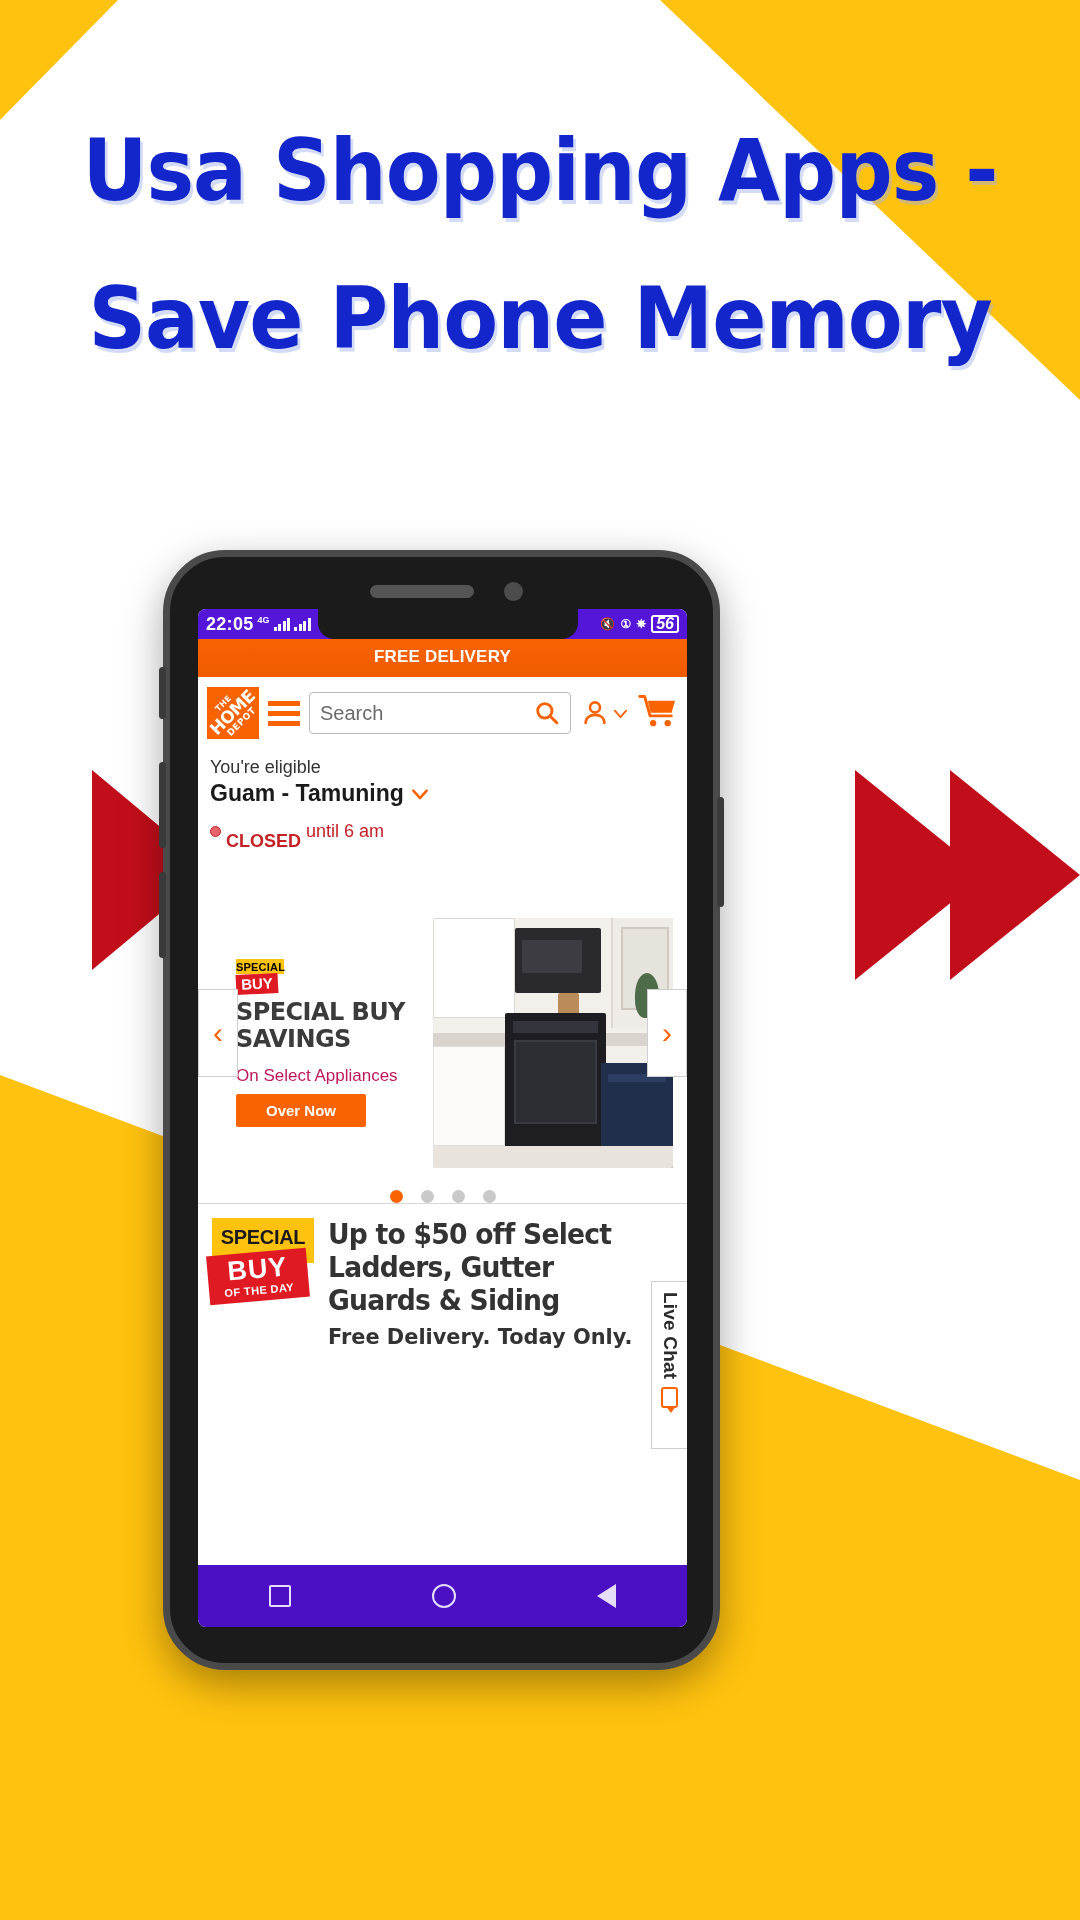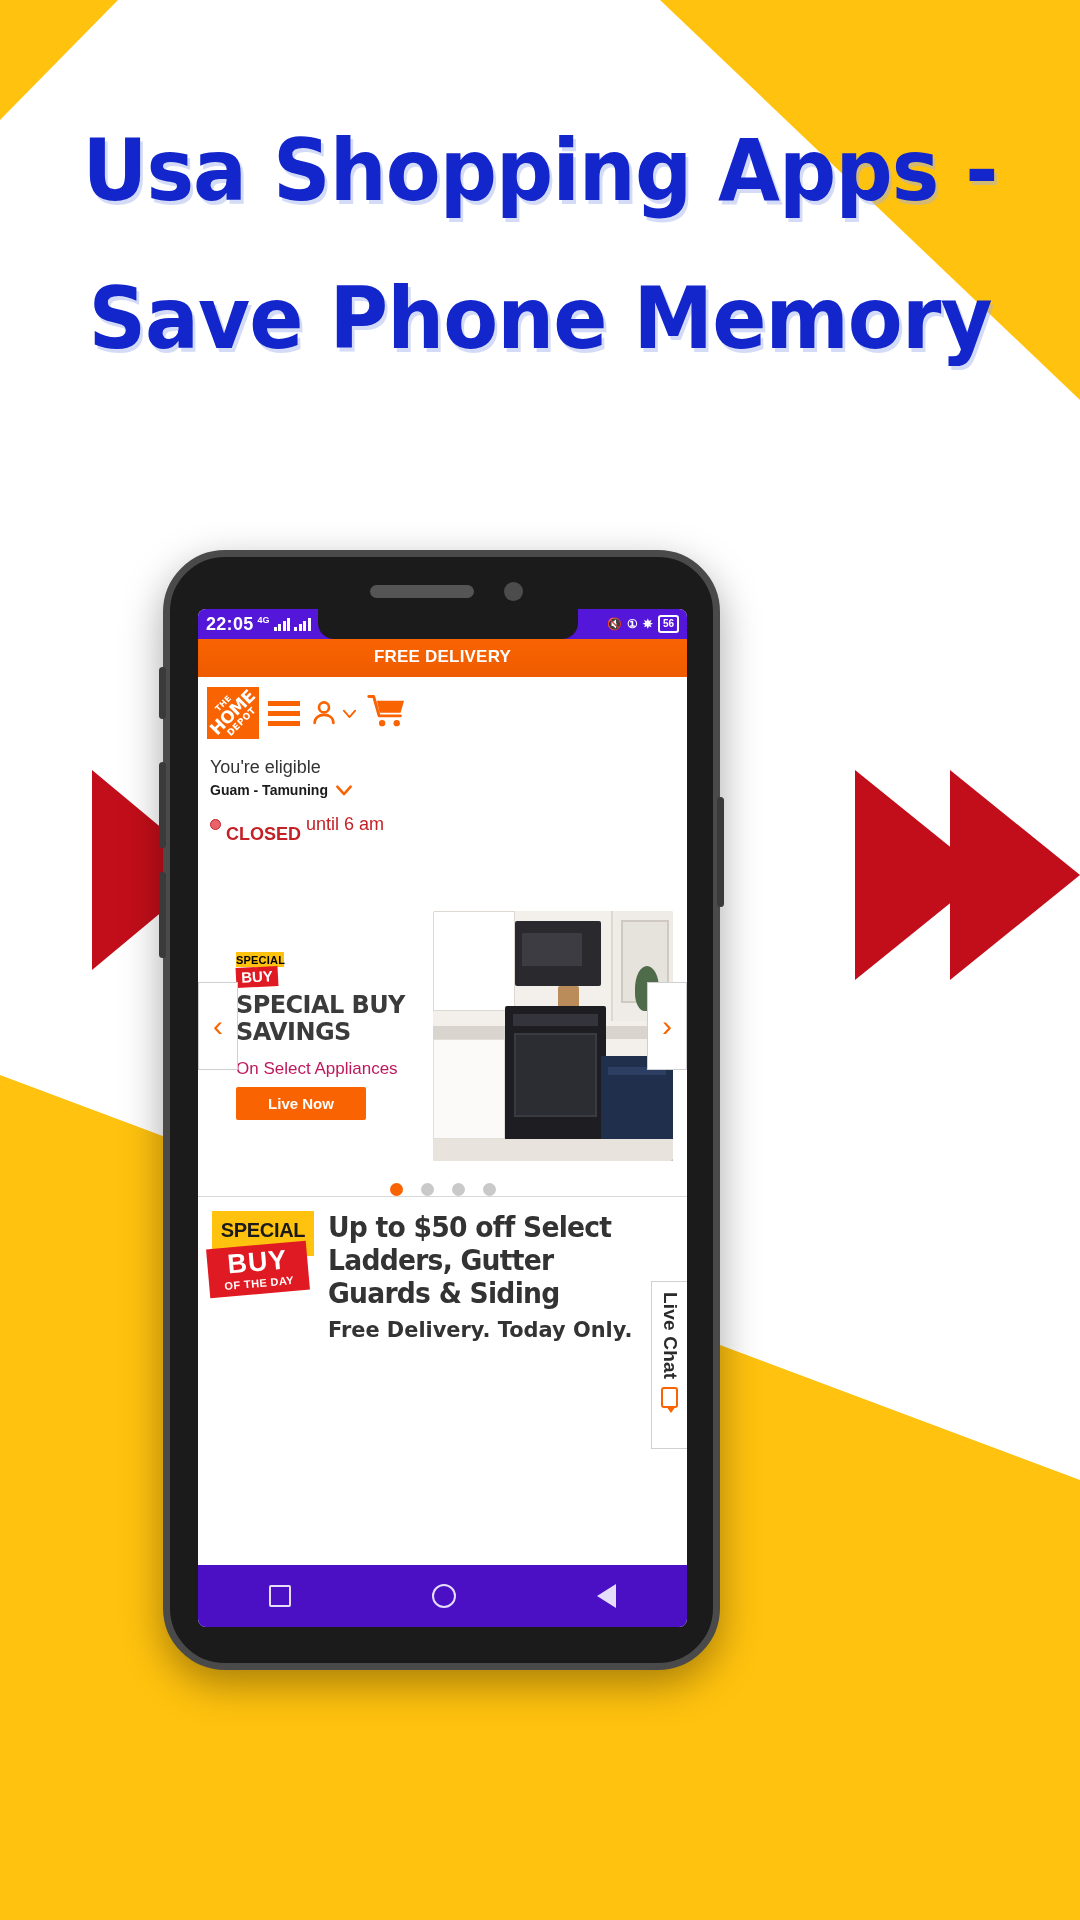--- a/index.html
+++ b/index.html
@@ -119,22 +119,22 @@
   }
   .sb-left { display: flex; align-items: center; gap: 4px; }
   .sb-time { font-size: 18px; font-weight: bold; letter-spacing: .3px; }
   .sb-4g { font-size: 9px; font-weight: bold; position: relative; top: -4px; }
   .bars { display: inline-flex; align-items: flex-end; gap: 1.5px; height: 13px; }
   .bars i { display: block; width: 3px; background: #fff; }
   .bars i:nth-child(1){height:4px}.bars i:nth-child(2){height:7px}
   .bars i:nth-child(3){height:10px}.bars i:nth-child(4){height:13px}
   .sb-right { display: flex; align-items: center; gap: 5px; font-size: 12px; }
   .batt {
-    border: 2px solid #fff; border-radius: 3px; font-size: 10px;
-    padding: 0 3px; font-weight: bold; line-height: 14px;
+    border: 2px solid #fff; border-radius: 3px; font-size: 16px;
+    padding: 0 3px; font-weight: bold; line-height: 14px; font-style: italic;
   }
   .notch-cut {
     position: absolute; left: 120px; top: 0; width: 260px; height: 30px;
     background: #1b1b1b; border-bottom-left-radius: 16px; border-bottom-right-radius: 16px;
   }
 
   
   .promo-bar {
     background: linear-gradient(#F96302, #EE5B00);
     color: #fff; text-align: center; padding: 8px 18px 10px;
@@ -171,21 +171,21 @@
   .searchbox .ph { flex: 1; color: #6b6b6b; font-size: 20px; }
   .acct { display: flex; align-items: center; gap: 2px; flex: 0 0 auto; }
   .cart-ico { flex: 0 0 auto; }
 
   
   .store {
     padding: 8px 12px 10px; font-size: 17px; color: #333;
     border-bottom: 0;
   }
   .store .s-l1 { font-size: 18px; color: #333; }
-  .store .s-l2 { font-size: 14px; font-weight: bold; color: #1a1a1a; margin-top: 2px; display: flex; align-items: center; gap: 6px;}
+  .store .s-l2 { font-size: 23px; font-weight: bold; color: #1a1a1a; margin-top: 2px; display: flex; align-items: center; gap: 6px;}
   .store .s-l3 { margin-top: 4px; font-size: 18px; color: #C42126; display: flex; align-items: center; gap: 5px; }
   .store .s-l3 b { font-weight: bold; margin-top: 20px; }
   .dotred { width: 11px; height: 11px; border-radius: 50%; background: #E8636A; border: 1px solid #C42126; }
 
   
   .carousel { position: relative; padding: 56px 0 0; }
   .car-inner { display: flex; align-items: center; padding: 0 14px; gap: 6px; }
   .car-copy { flex: 0 0 auto; width: 215px; padding-left: 24px; }
   .sbuy-badge { width: 48px; margin-bottom: 4px; }
   .sbuy-badge .sb1 {
@@ -363,20 +363,27 @@
           <span class="s1">THE</span>
           <span class="s2">HOME</span>
           <span class="s3">DEPOT</span>
         </div>
       </div>
       <div class="hamburger">
         <span></span>
           <span></span>
           <span></span>
       </div>
+      <div class="searchbox">
+        <span class="ph">Search</span>
+        <svg width="26" height="26" viewBox="0 0 24 24">
+          <circle cx="10" cy="10" r="6.6" fill="none" stroke="#F96302" stroke-width="2.6"></circle>
+          <line x1="14.8" y1="14.8" x2="21" y2="21" stroke="#F96302" stroke-width="2.8" stroke-linecap="round"></line>
+        </svg>
+      </div>
       <div class="acct">
         <svg width="30" height="30" viewBox="0 0 24 24">
           <circle cx="12" cy="7.5" r="4" fill="none" stroke="#F96302" stroke-width="2.1"></circle>
           <path d="M4.5 20c0-4.2 3.4-6.5 7.5-6.5s7.5 2.3 7.5 6.5" fill="none" stroke="#F96302" stroke-width="2.1" stroke-linecap="round"></path>
         </svg>
         <svg width="17" height="17" viewBox="0 0 24 24">
           <path d="M4 8 L12 17 L20 8" fill="none" stroke="#F96302" stroke-width="2.6" stroke-linecap="round" stroke-linejoin="round"></path>
         </svg>
       </div>
       <div class="cart-ico">
@@ -407,21 +414,21 @@
     <div class="carousel">
       <div class="car-inner">
         <div class="car-copy">
           <div class="sbuy-badge">
             <div class="sb1">SPECIAL</div>
             <div class="sb2">BUY</div>
           </div>
           <div class="car-h">SPECIAL BUY</div>
           <div class="car-h">SAVINGS</div>
           <div class="car-sub">On Select Appliances</div>
-          <div class="shopnow">Live Now</div>
+          <div class="shopnow">Over Now</div>
         </div>
         <div class="car-img">
           <div class="k-wall"></div>
           <div class="k-cab-top-l"></div>
           <div class="k-micro"></div>
           <div class="k-cab-top-r"></div>
           <div class="k-plant"></div>
           <div class="k-pot"></div>
           <div class="k-counter"></div>
           <div class="k-base-l"></div>

